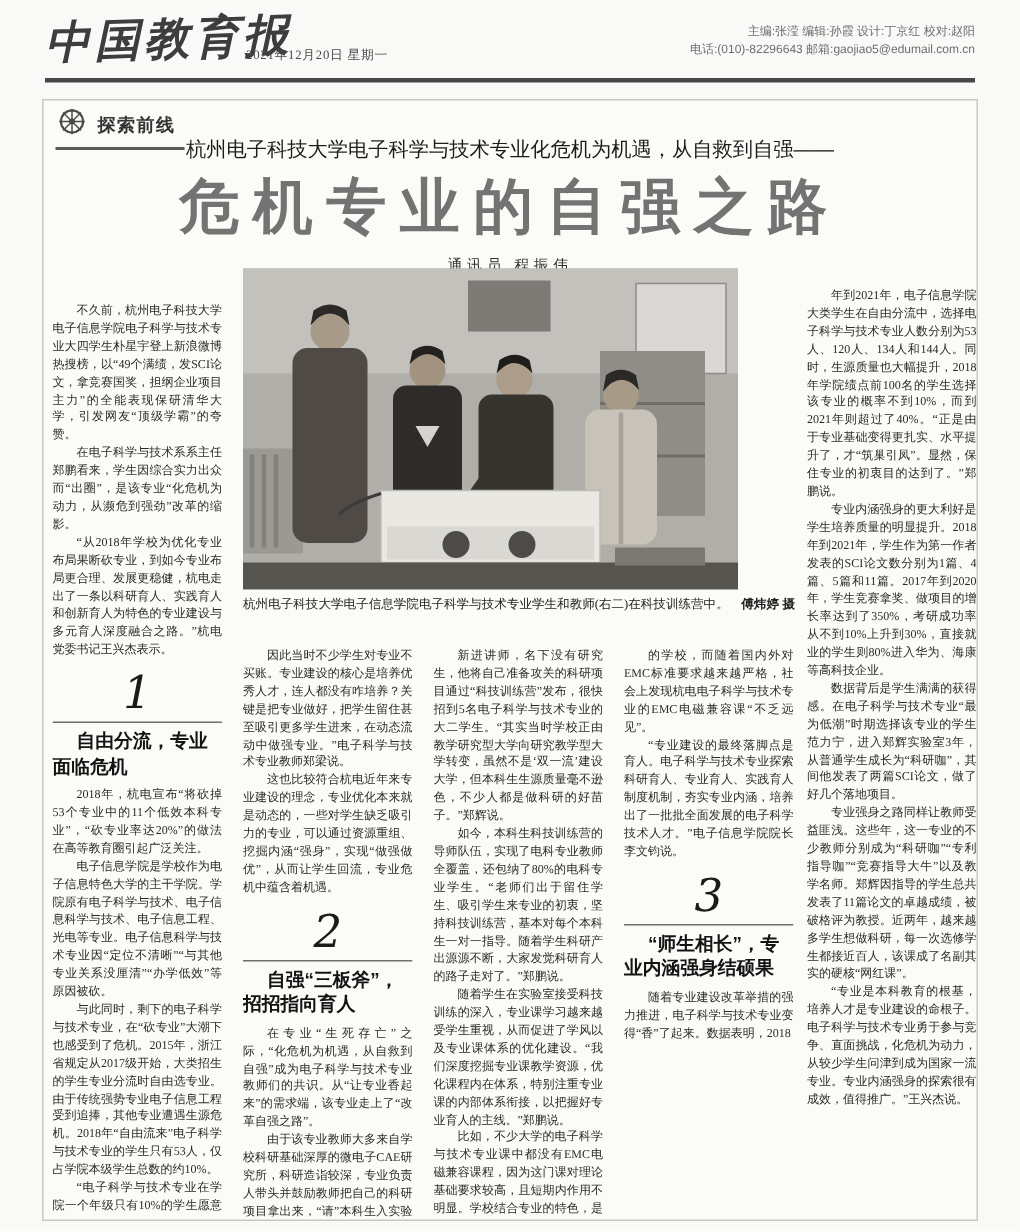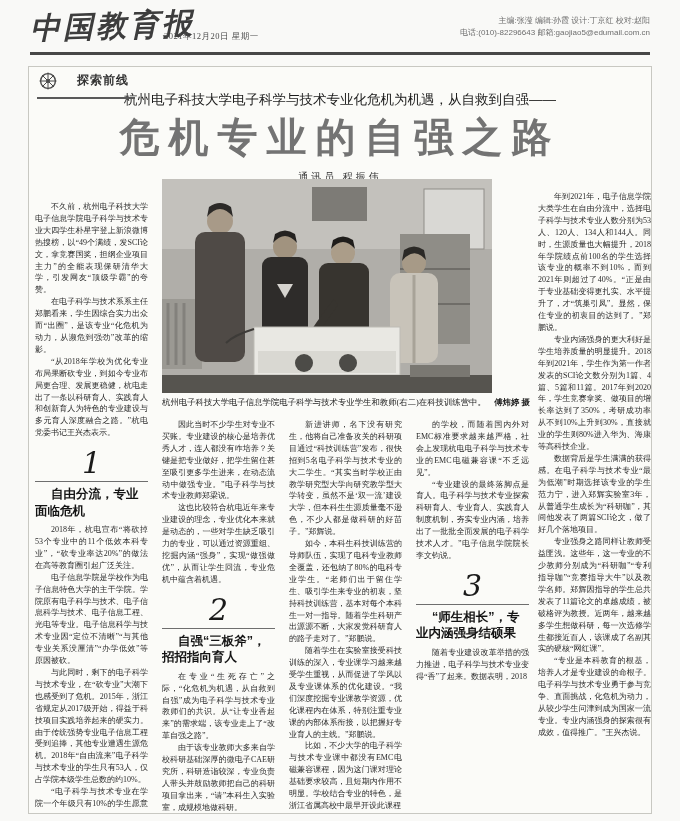--- a/index.html
+++ b/index.html
@@ -8,37 +8,37 @@
   
   .header{position:absolute;top:0;left:30px;right:30px;height:56px;}
   .masthead-title{position:absolute;left:0;top:6px;font-size:30px;font-weight:bold;font-style:italic;
         transform:rotate(-2deg);color:#3d3d3d;letter-spacing:3px;font-family:"DejaVu Serif",serif;white-space:nowrap;}
   .masthead-date{position:absolute;left:134px;top:31px;font-size:8.5px;color:#4a4a4a;letter-spacing:.5px;white-space:nowrap;}
   .header-meta{position:absolute;right:0;top:15px;text-align:right;font-size:8px;color:#6e6e6e;line-height:11.5px;
         font-family:"Liberation Sans",sans-serif;}
   .header-rule{position:absolute;top:52px;left:30px;right:30px;height:3px;background:#474747;}
   
   .article-box{position:absolute;left:28px;right:28px;top:66px;bottom:7px;border:1px solid #c8c8c2;background:#fbfbf8;}
-  .badge{position:absolute;top:5px;left:8px;display:flex;align-items:flex-start;gap:20px;padding:0 6px 3px 2px;
+  .badge{position:absolute;top:5px;left:8px;display:flex;align-items:center;gap:8px;padding:0 6px 3px 2px;
         border-bottom:2px solid #5a5a5a;}
   .badge-label{font-family:"Liberation Sans",sans-serif;font-weight:bold;font-size:12px;color:#333;letter-spacing:1px;}
   .kicker{margin:24px 40px 0;text-align:center;font-family:"Liberation Sans",sans-serif;font-weight:normal;
         font-size:13.5px;color:#1c1c1c;}
   .headline{text-align:center;font-size:40px;font-weight:900;letter-spacing:9px;margin-top:1px;color:#737373;
         font-family:"DejaVu Serif",serif;white-space:nowrap;}
   .byline{text-align:center;font-size:10px;margin-top:5px;letter-spacing:3px;color:#333;}
   
   .photo-wrap{position:absolute;left:133px;top:112px;width:368px;}
   .photo{display:block;width:330px;height:214px;background:#b3b1ac;}
   .caption-row{display:flex;justify-content:space-between;align-items:baseline;margin-top:4px;
         font-size:8.4px;color:#222;white-space:nowrap;overflow:hidden;}
   .caption-text{font-style:normal;}
   .caption-credit{font-family:"Liberation Sans",sans-serif;font-weight:bold;margin-left:6px;}
   
-  .col{position:absolute;width:113px;top:352px;bottom:2px;overflow:hidden;
+  .col{position:absolute;width:113px;top:364px;bottom:2px;overflow:hidden;
         font-size:8px;line-height:11.9px;text-align:justify;color:#2a2a2a;}
   .col p{margin:0;text-indent:16px;}
   .col-1{left:6px;top:134px;}
   .col-2{left:133px;}
   .col-3{left:260px;}
   .col-4{left:387px;}
   .col-5{left:509px;top:124px;}
   .section{margin:7px 0 5px;}
   .section-number{font-family:"DejaVu Serif",serif;font-style:italic;font-size:30px;line-height:33px;
         text-align:center;border-bottom:1.5px solid #6e6e6e;padding-bottom:2px;color:#1a1a1a;}
@@ -133,21 +133,21 @@
     <div class="col col-1">
       <p>不久前，杭州电子科技大学电子信息学院电子科学与技术专业大四学生朴星宇登上新浪微博热搜榜，以“49个满绩，发SCI论文，拿竞赛国奖，担纲企业项目主力”的全能表现保研清华大学，引发网友“顶级学霸”的夸赞。</p>
       <p>在电子科学与技术系系主任郑鹏看来，学生因综合实力出众而“出圈”，是该专业“化危机为动力，从濒危到强劲”改革的缩影。</p>
       <p>“从2018年学校为优化专业布局果断砍专业，到如今专业布局更合理、发展更稳健，杭电走出了一条以科研育人、实践育人和创新育人为特色的专业建设与多元育人深度融合之路。”杭电党委书记王兴杰表示。</p>
       <div class="section">
         <div class="section-number">1</div>
         <div class="section-title">自由分流，专业面临危机</div>
       </div>
       <p>2018年，杭电宣布“将砍掉53个专业中的11个低效本科专业”，“砍专业率达20%”的做法在高等教育圈引起广泛关注。</p>
       <p>电子信息学院是学校作为电子信息特色大学的主干学院。学院原有电子科学与技术、电子信息科学与技术、电子信息工程、光电等专业。电子信息科学与技术专业因“定位不清晰”“与其他专业关系没厘清”“办学低效”等原因被砍。</p>
-      <p>与此同时，剩下的电子科学与技术专业，在“砍专业”大潮下也感受到了危机。2015年，浙江省规定从2017级开始，得益于科技项目实践培养起来的硬实力。由于传统强势专业电子信息工程受到追捧，其他专业遭遇生源危机。2018年“自由流来”电子科学与技术专业的学生只有53人，仅占学院本级学生总数的约10%。</p>
+      <p>与此同时，剩下的电子科学与技术专业，在“砍专业”大潮下也感受到了危机。2015年，浙江省规定从2017级开始，大类招生的学生专业分流时自由选专业。由于传统强势专业电子信息工程受到追捧，其他专业遭遇生源危机。2018年“自由流来”电子科学与技术专业的学生只有53人，仅占学院本级学生总数的约10%。</p>
       <p>“电子科学与技术专业在学院一个年级只有10%的学生愿意选，且这10%的学生成绩基本处于本年级排名后50%。”郑鹏说，因专业前景不佳，当时自己几乎每天晚上都失眠。</p>
 
     </div>
 
     <div class="col col-2">
       <p>因此当时不少学生对专业不买账。专业建设的核心是培养优秀人才，连人都没有咋培养？关键是把专业做好，把学生留住甚至吸引更多学生进来，在动态流动中做强专业。”电子科学与技术专业教师郑梁说。</p>
       <p>这也比较符合杭电近年来专业建设的理念，专业优化本来就是动态的，一些对学生缺乏吸引力的专业，可以通过资源重组、挖掘内涵“强身”，实现“做强做优”，从而让学生回流，专业危机中蕴含着机遇。</p>
       <div class="section">
         <div class="section-number">2</div>
         <div class="section-title">自强“三板斧”，招招指向育人</div>

